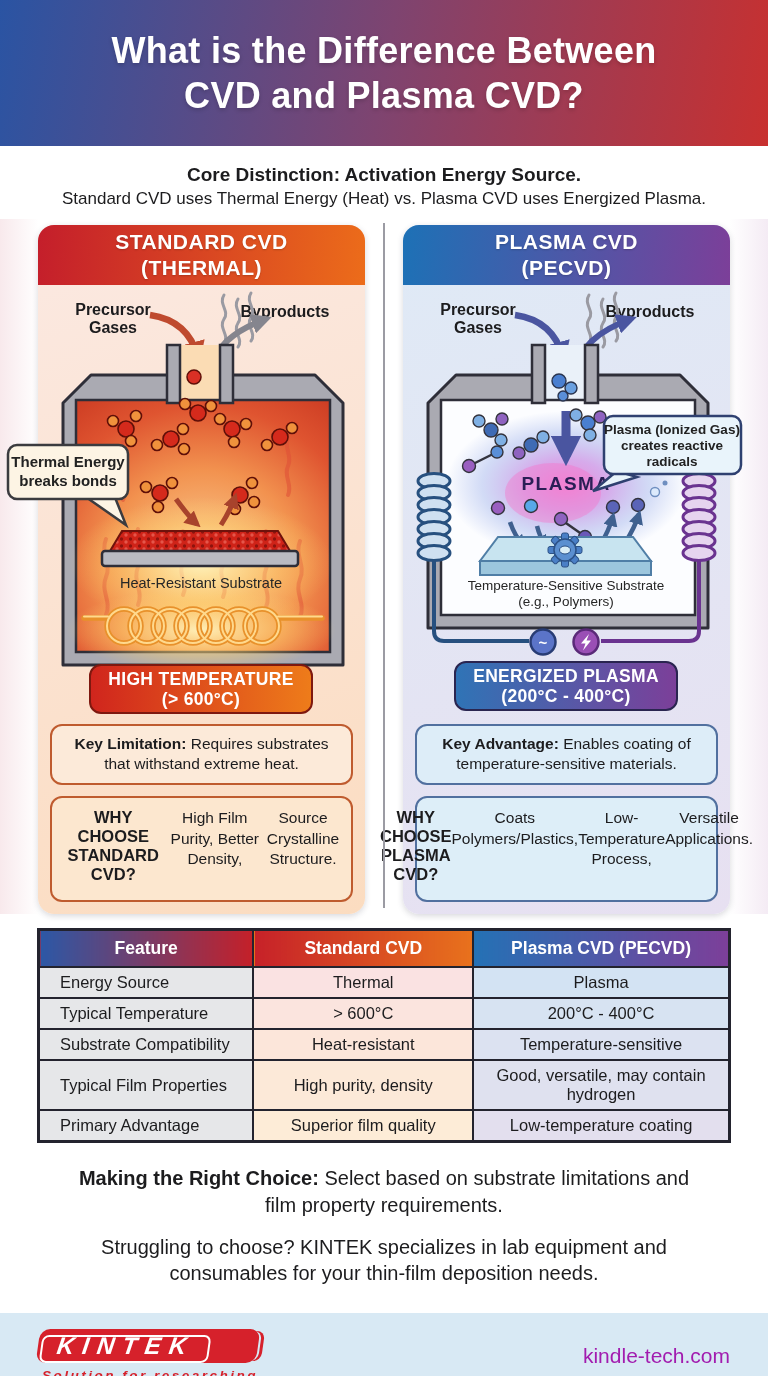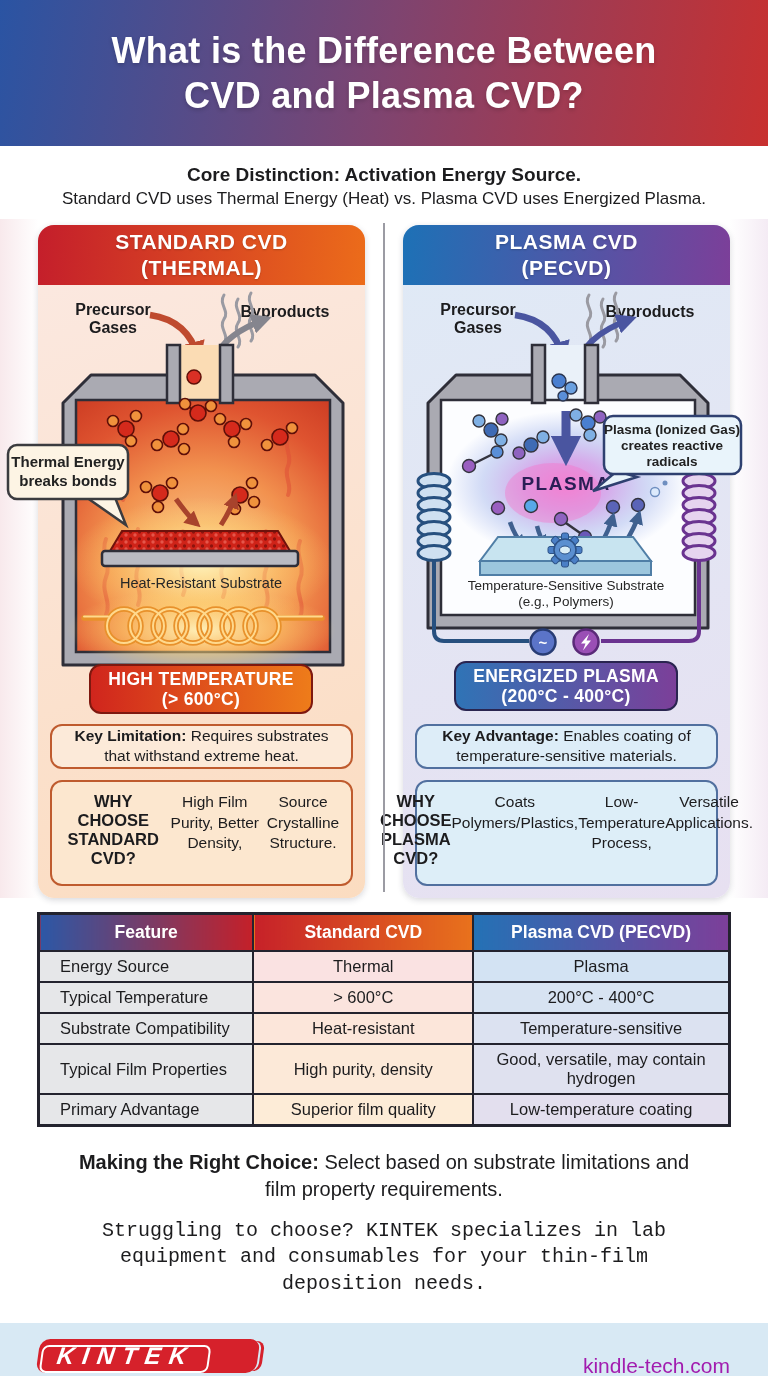--- a/index.html
+++ b/index.html
@@ -39,21 +39,21 @@
   .panel.plasma  .panel-header { background:linear-gradient(95deg,#1d71b6,#7c3f99); }
   .diagram { display:block; width:327px; height:445px; overflow:visible; }
   .lbl   { font-size:16px; font-weight:600; fill:#1c1c1e; text-anchor:middle; }
   .bub   { font-size:15px; font-weight:600; fill:#222; text-anchor:middle; }
   .bub2  { font-size:13.5px; font-weight:600; fill:#222; text-anchor:middle; }
   .sub   { font-size:14.5px; font-weight:500; fill:#262626; text-anchor:middle; }
   .sub2  { font-size:13.5px; font-weight:500; fill:#262626; text-anchor:middle; }
   .badgeT{ font-size:17.5px; font-weight:bold; fill:#fff; text-anchor:middle; letter-spacing:.3px; }
   .plasmaT{ font-size:19px; font-weight:bold; fill:#2a1e55; text-anchor:middle; letter-spacing:1.5px; }
   .acT   { font-size:15px; font-weight:bold; fill:#fff; text-anchor:middle; }
-  .key-box { margin:-6px 12px 8px; border-radius:12px; padding:0 8px;
+  .key-box { margin:-6px 12px 8px; border-radius:12px; padding:8px 8px;
     text-align:center; font-size:15.5px; line-height:1.32; }
   .key-box.orange { background:#fcead9; border:2px solid #bf5b2e; }
   .key-box.blue   { background:#ddedf8; border:2px solid #51709f; }
   .why-box { margin:11px 12px 0; border-radius:12px; padding:10px 6px;
     text-align:center; min-height:106px; display:flex; flex-direction:row;
     justify-content:center; }
   .why-box.orange { background:#fce7cf; border:2px solid #bf5b2e; }
   .why-box.blue   { background:#ddeef8; border:2px solid #51709f; }
   .why-title { font-size:16.5px; font-weight:bold; margin-bottom:5px; }
   .why-line  { font-size:15.5px; line-height:1.34; }
@@ -69,21 +69,21 @@
   .cmp-table td { font-size:16.5px; padding:5px 8px; text-align:center; line-height:1.15; }
   .cmp-table td.c0 { text-align:left; padding-left:20px; background:#e6e7e9; }
   .cmp-table tr:nth-child(1) td.c1{background:#fae2e2} .cmp-table tr:nth-child(1) td.c2{background:#d3e3f3}
   .cmp-table tr:nth-child(2) td.c1{background:#fbe4de} .cmp-table tr:nth-child(2) td.c2{background:#d7e3f2}
   .cmp-table tr:nth-child(3) td.c1{background:#fce6da} .cmp-table tr:nth-child(3) td.c2{background:#dce2f1}
   .cmp-table tr:nth-child(4) td.c1{background:#fce9d8} .cmp-table tr:nth-child(4) td.c2{background:#dfe1ef}
   .cmp-table tr:nth-child(5) td.c1{background:#fdecd7} .cmp-table tr:nth-child(5) td.c2{background:#e3dfee}
   
   .conclusion { text-align:center; margin-top:22px; }
   .conclusion .p1 { font-size:20px; line-height:1.32; max-width:620px; margin:0 auto; }
-  .conclusion .p2 { font-size:20px; line-height:1.32; max-width:650px; margin:16px auto 26px;font-family:Liberation Mono, monospace; }
+  .conclusion .p2 { font-size:20px; line-height:1.32; max-width:650px; margin:16px auto 26px; }
   
   .footer { height:86px; background:#d8e9f4; display:flex; align-items:center;
     justify-content:space-between; padding:0 38px; }
   .logo-wrap { display:flex; flex-direction:column; }
   .logo-box { display:inline-block; background:#d6212b; border-radius:10px; padding:3px;
     transform:skewX(-8deg); box-shadow:4px 0 0 -2px #d8e9f4, 7px 0 0 -2px #d6212b; }
   .logo-inner { border:2px solid #fff; border-radius:7px; padding:3px 14px 4px; }
   .logo-text { color:#fff; font-style:italic; font-weight:bold; font-size:24px;
     letter-spacing:8px; }
   .logo-tagline { color:#d6212b; font-style:italic; font-weight:bold; font-size:13.5px;

